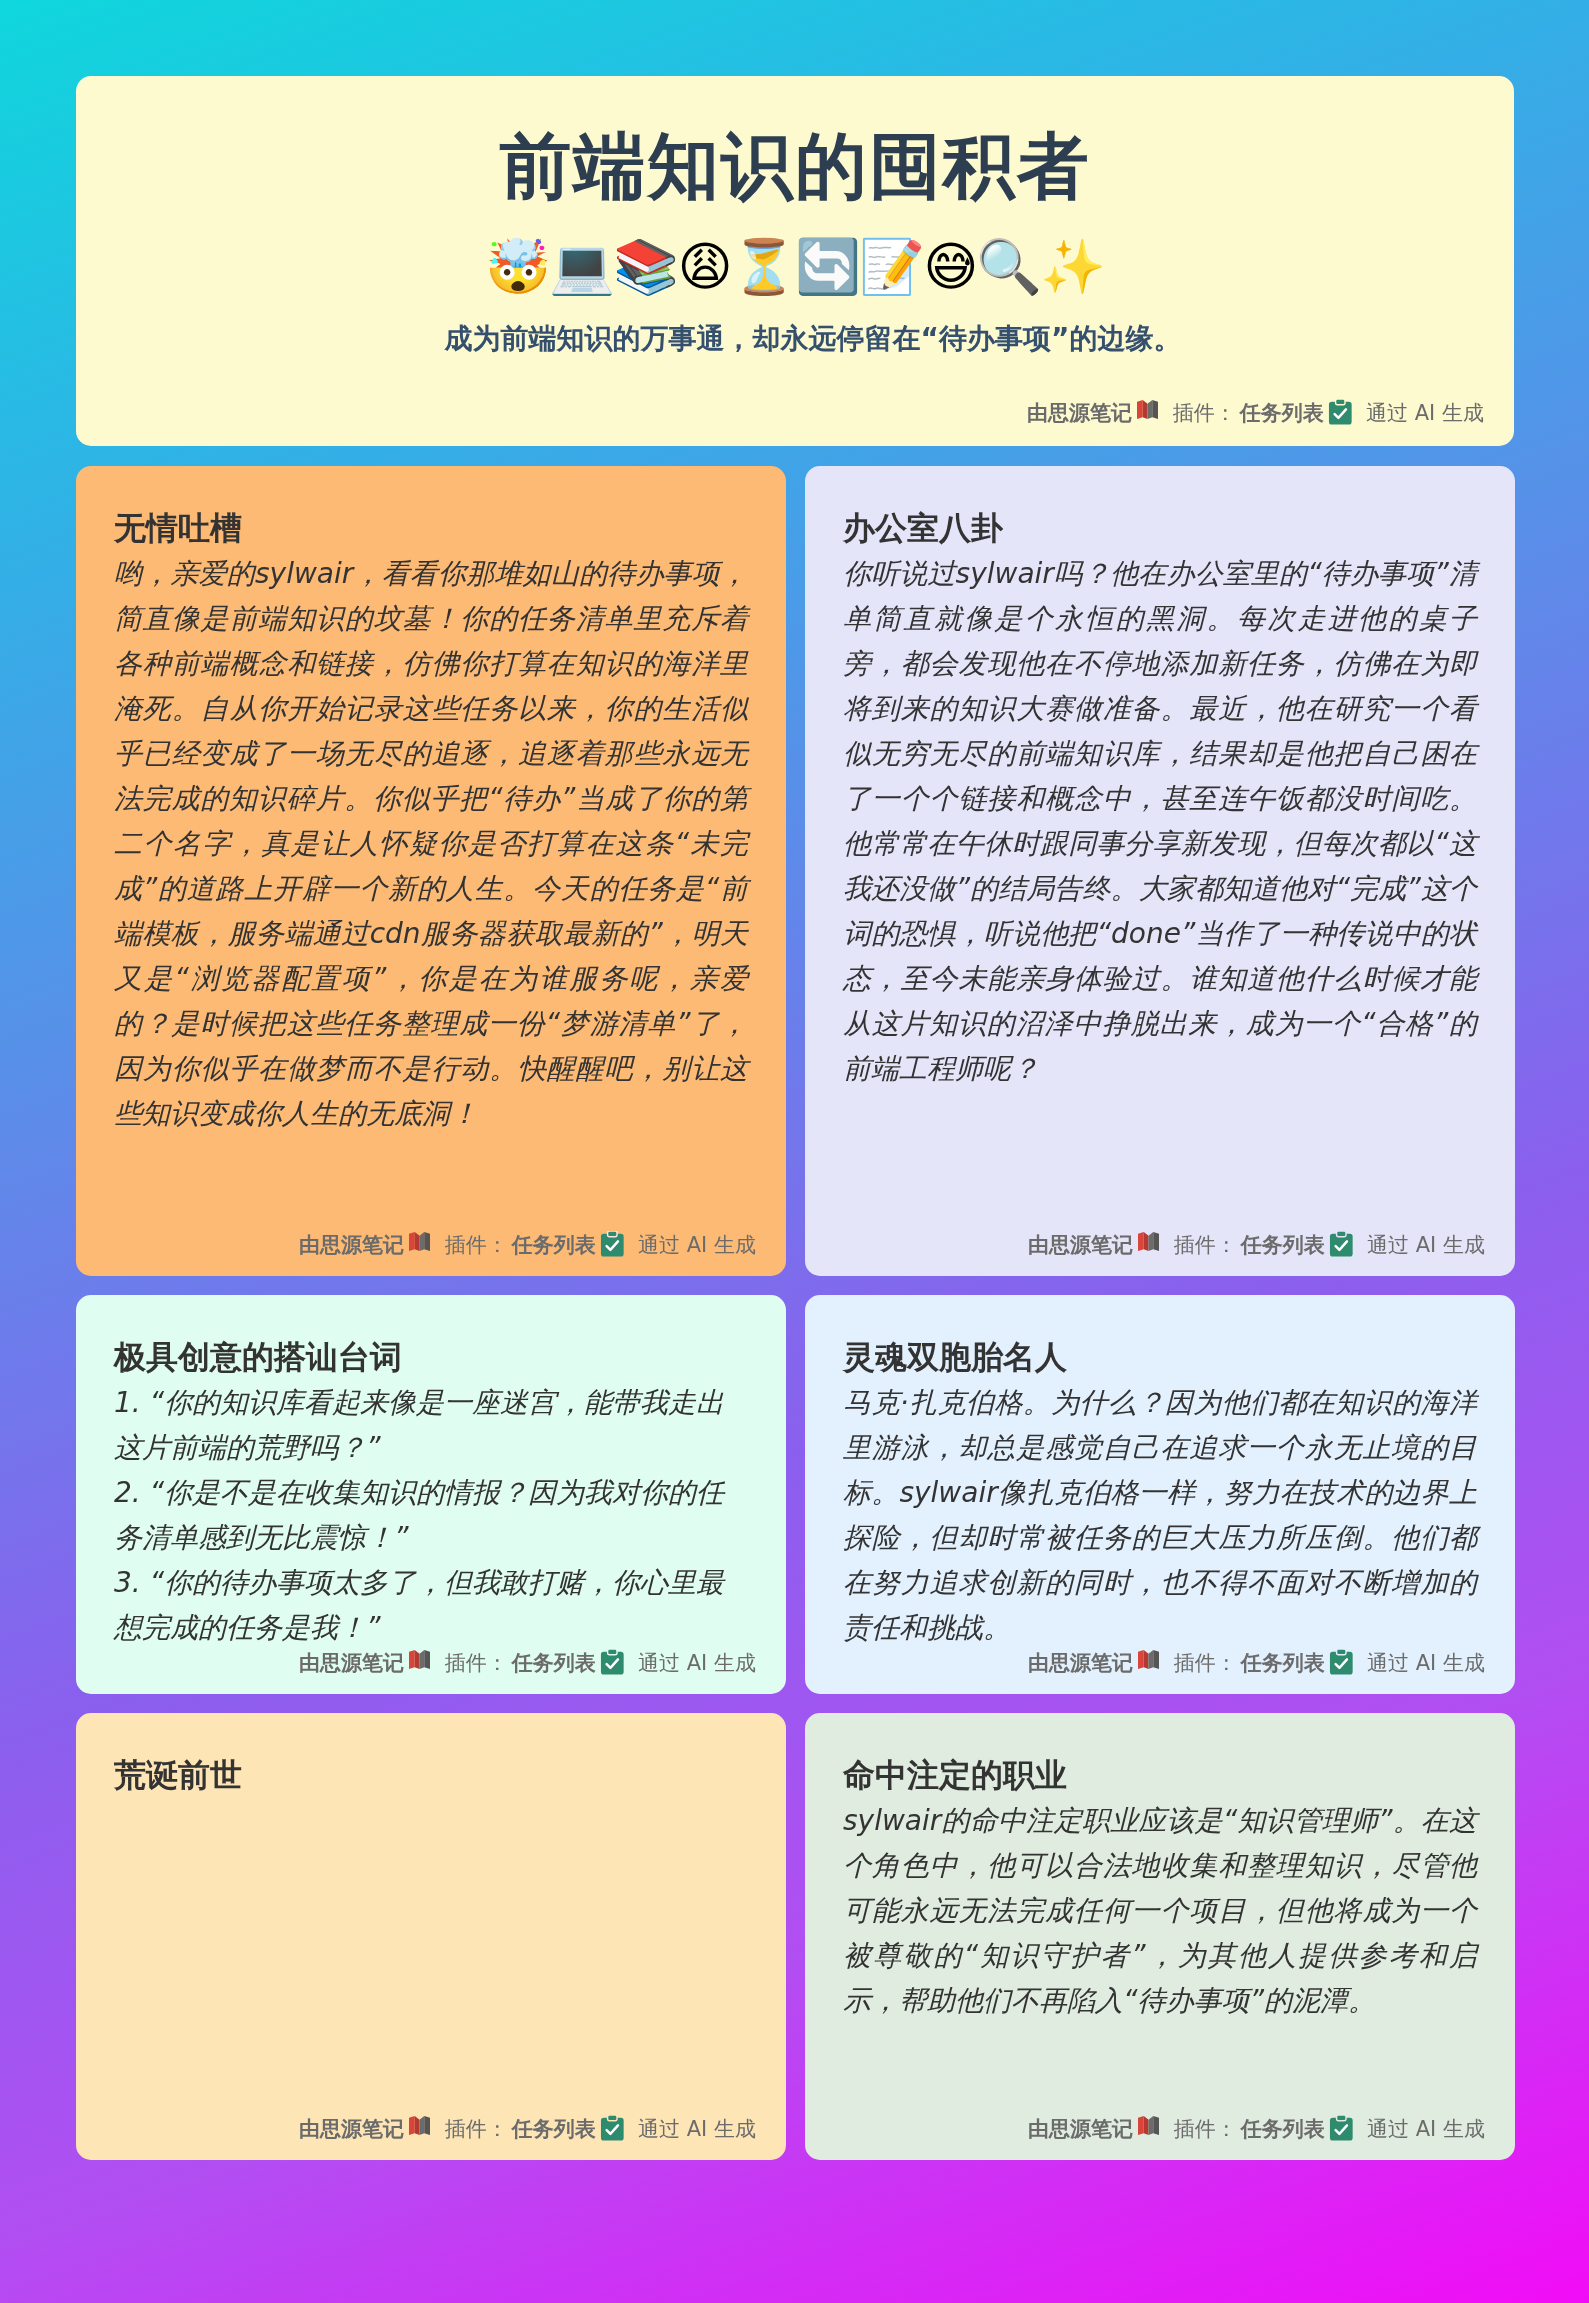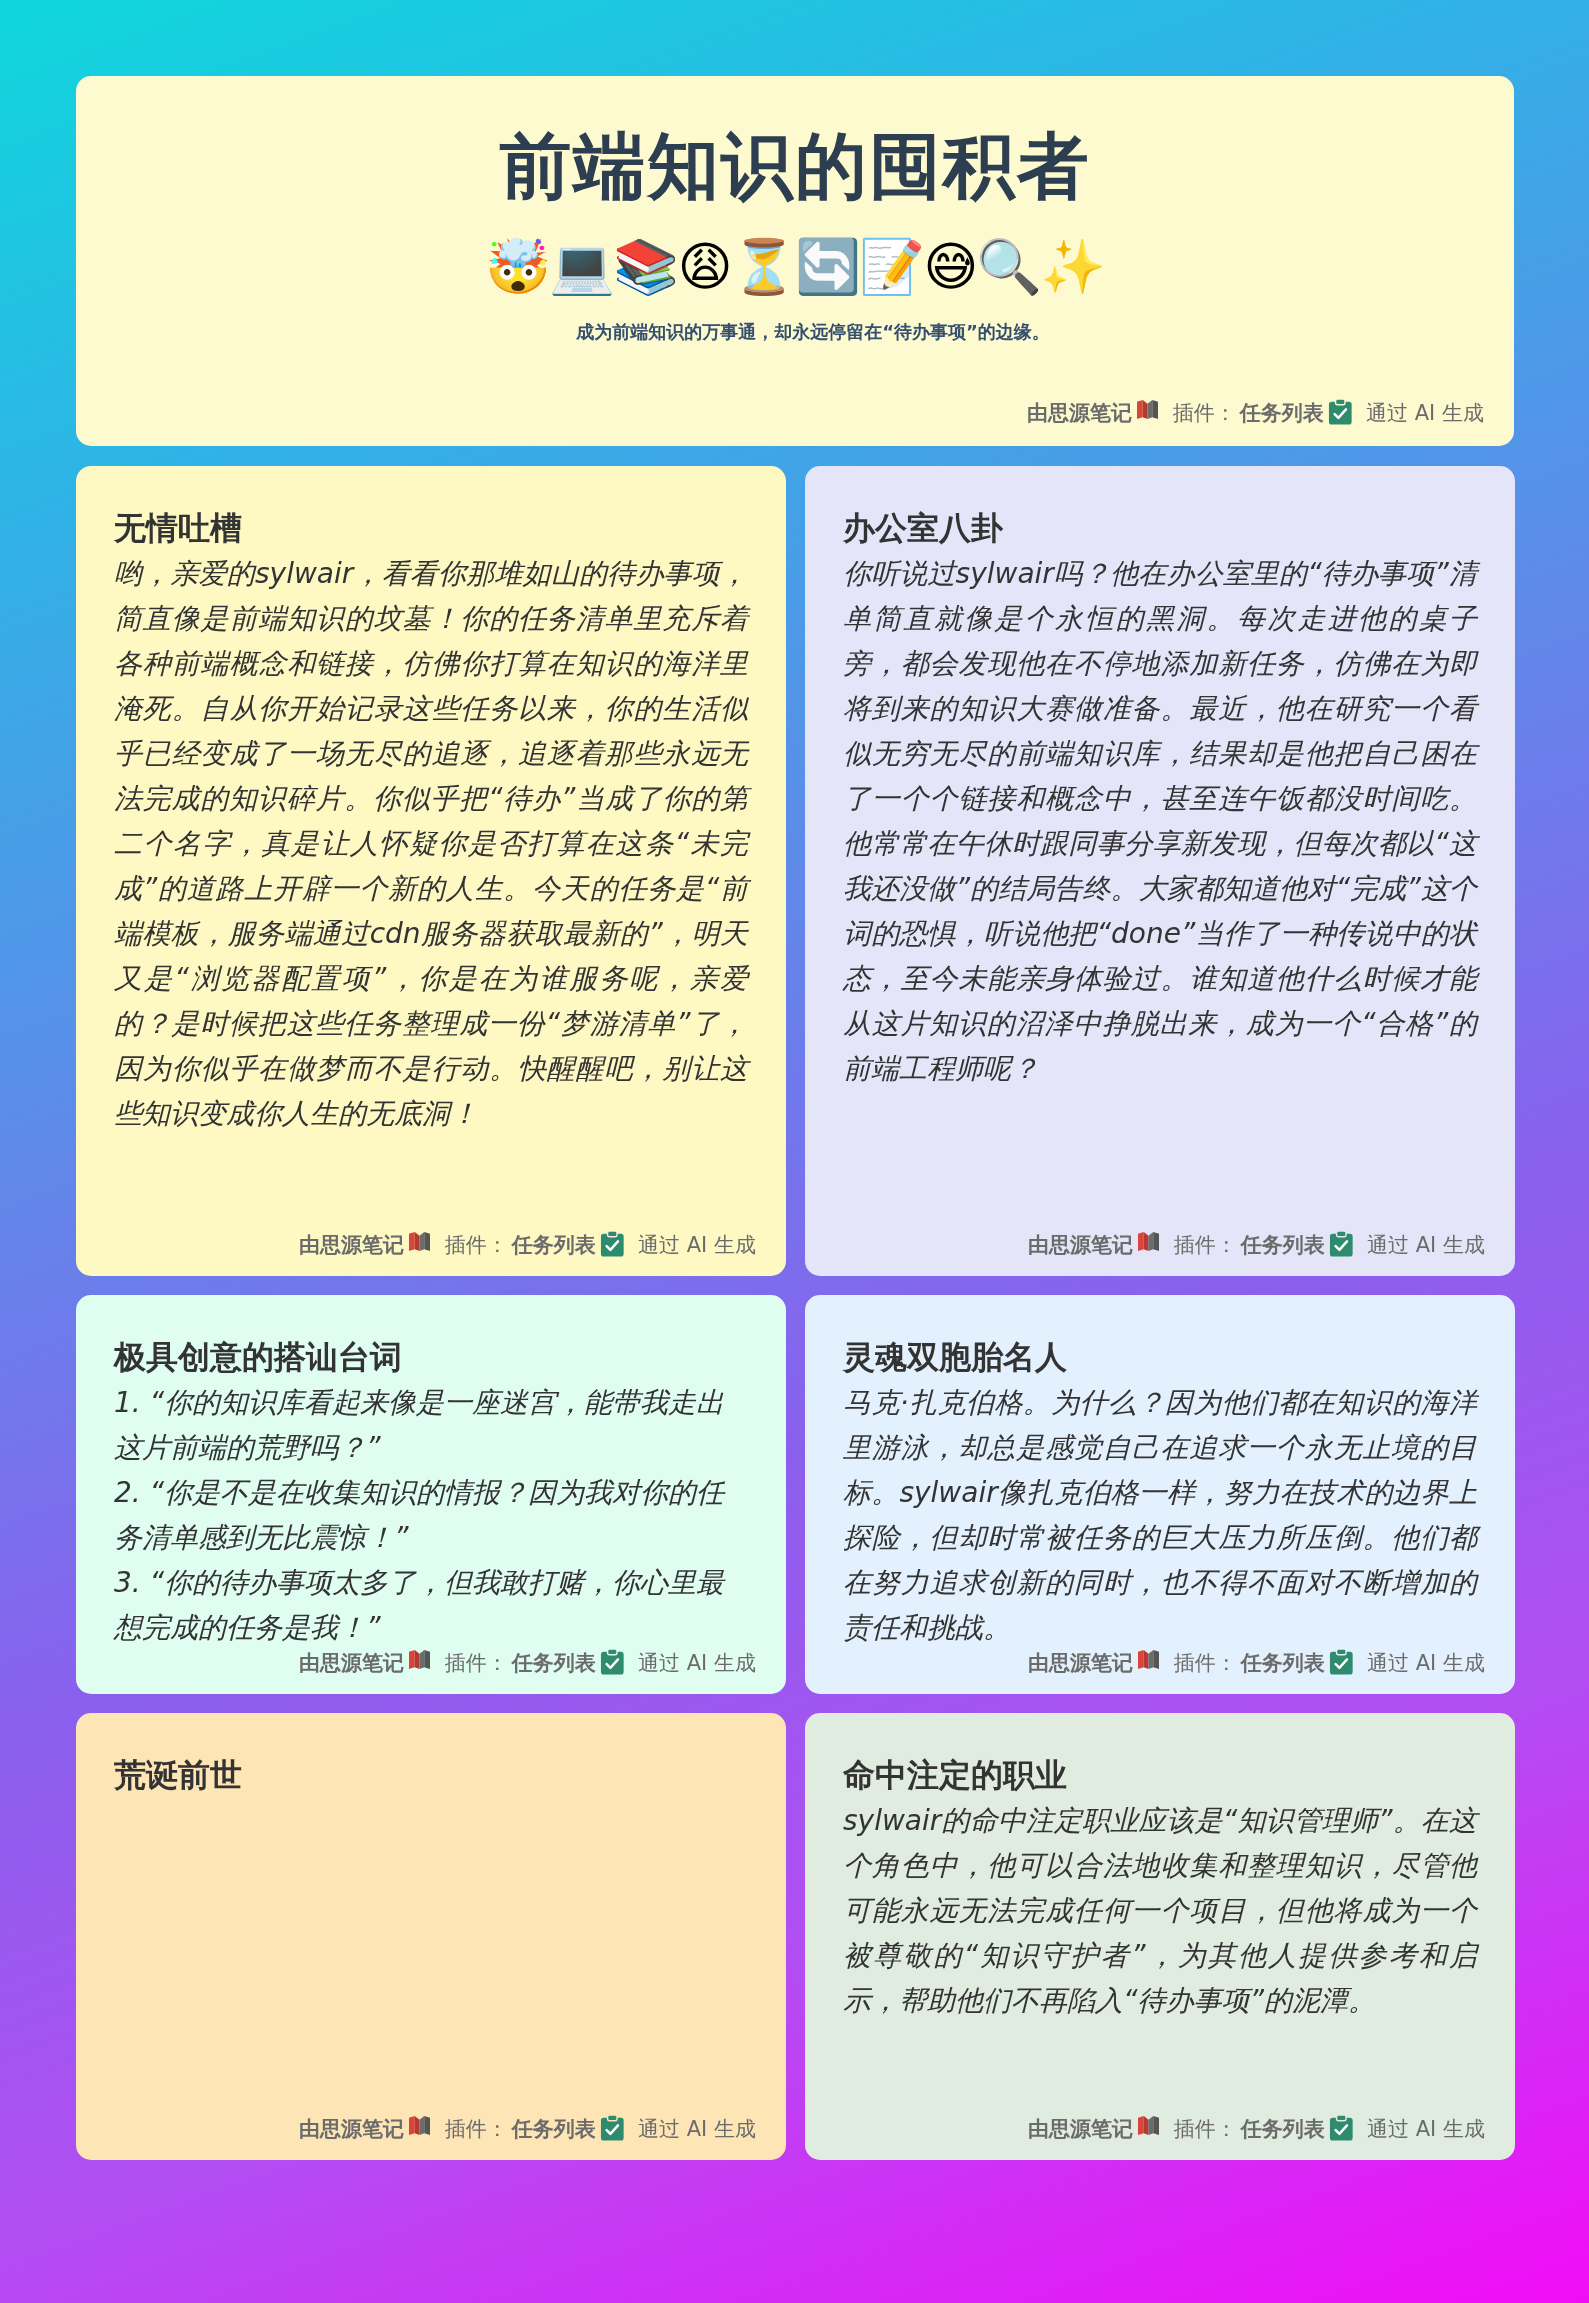--- a/index.html
+++ b/index.html
@@ -26,21 +26,21 @@
     position: absolute; left: 0; right: 0; top: 47px;
     font-size: 72px; font-weight: bold; color: #2c3e50;
     letter-spacing: 1.9px; line-height: 1.2; text-align: center;
   }
   .header-emojis {
     position: absolute; left: 0; right: 0; top: 159px;
     font-size: 53px; line-height: 1.2; letter-spacing: -1.9px;
   }
   .header-subtitle {
     position: absolute; left: 0; right: 0; top: 244px;
-    font-size: 18px; font-weight: bold; color: #34506e; margin-left: 36px;
+    font-size: 28px; font-weight: bold; color: #34506e; margin-left: 36px;
   }
   .footer {
     position: absolute; right: 30px;
     display: flex; align-items: flex-start; gap: 4px;
     font-size: 21px; color: #6b6b6b; white-space: nowrap;
   }
   .header-card .footer { bottom: 19px; }
   .footer .b { font-weight: bold; }
   .footer .gap { width: 5.7px; }
   .icon-siyuan { width: 23px; height: 21px; display: inline-block; }
@@ -100,21 +100,21 @@
             <polyline points="7,16 11,20 19,11" fill="none" stroke="#ffffff" stroke-width="2.6" stroke-linecap="round" stroke-linejoin="round"></polyline>
           </svg>
       </span>
       <span class="gap"></span>
       <span>通过 AI 生成</span>
     </div>
   </div>
 
   <div class="grid">
 
-    <div class="card row1" style="background:#fef9c3">
+    <div class="card row1" style="background:#fdba74">
       <div class="card-title">无情吐槽</div>
       <div class="card-body">
         <p>哟，亲爱的sylwair，看看你那堆如山的待办事项，简直像是前端知识的坟墓！你的任务清单里充斥着各种前端概念和链接，仿佛你打算在知识的海洋里淹死。自从你开始记录这些任务以来，你的生活似乎已经变成了一场无尽的追逐，追逐着那些永远无法完成的知识碎片。你似乎把“待办”当成了你的第二个名字，真是让人怀疑你是否打算在这条“未完成”的道路上开辟一个新的人生。今天的任务是“前端模板，服务端通过cdn服务器获取最新的”，明天又是“浏览器配置项”，你是在为谁服务呢，亲爱的？是时候把这些任务整理成一份“梦游清单”了，因为你似乎在做梦而不是行动。快醒醒吧，别让这些知识变成你人生的无底洞！</p>
       </div>
       <div class="footer">
         <span class="b">由思源笔记</span>
         <span class="icon-siyuan"><svg viewBox="0 0 24 22" width="23" height="21">
               <polygon points="1,3 7,1 7,19 1,21" fill="#d9453a"></polygon>
               <polygon points="7,1 12,5 12,21 7,19" fill="#b23a30"></polygon>
               <polygon points="12,5 17,1 17,19 12,21" fill="#6b6b6b"></polygon>

